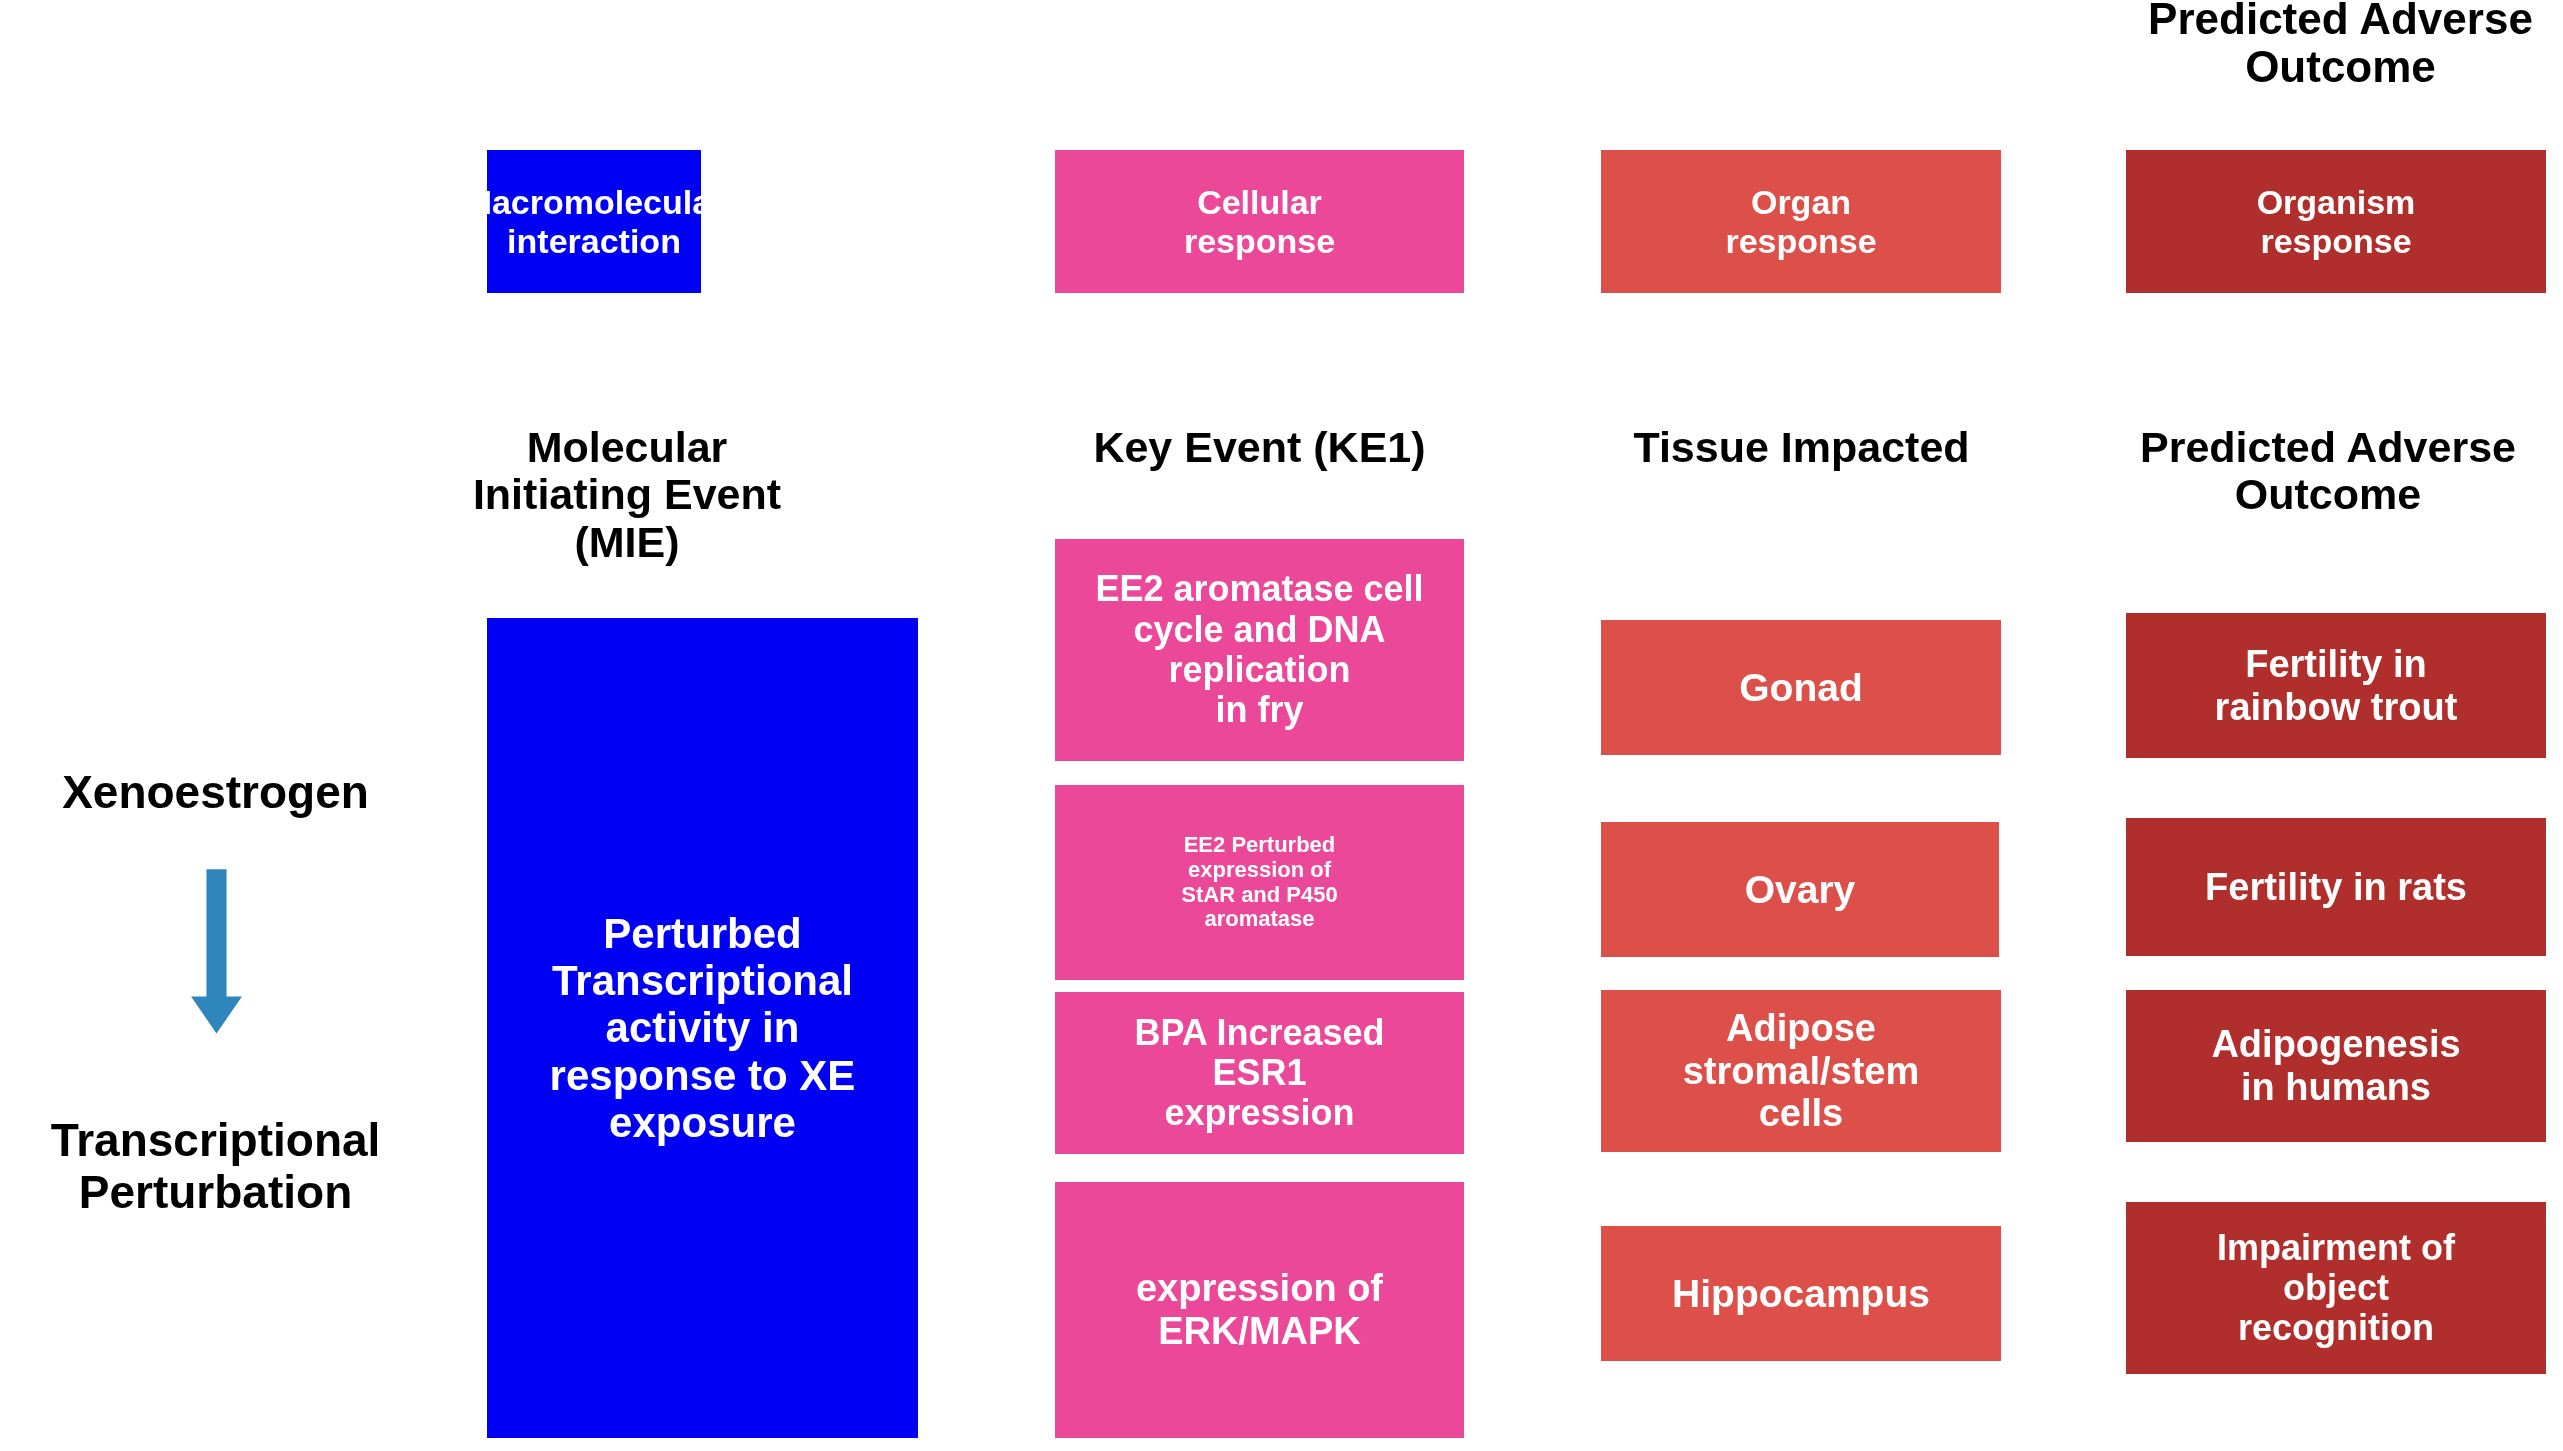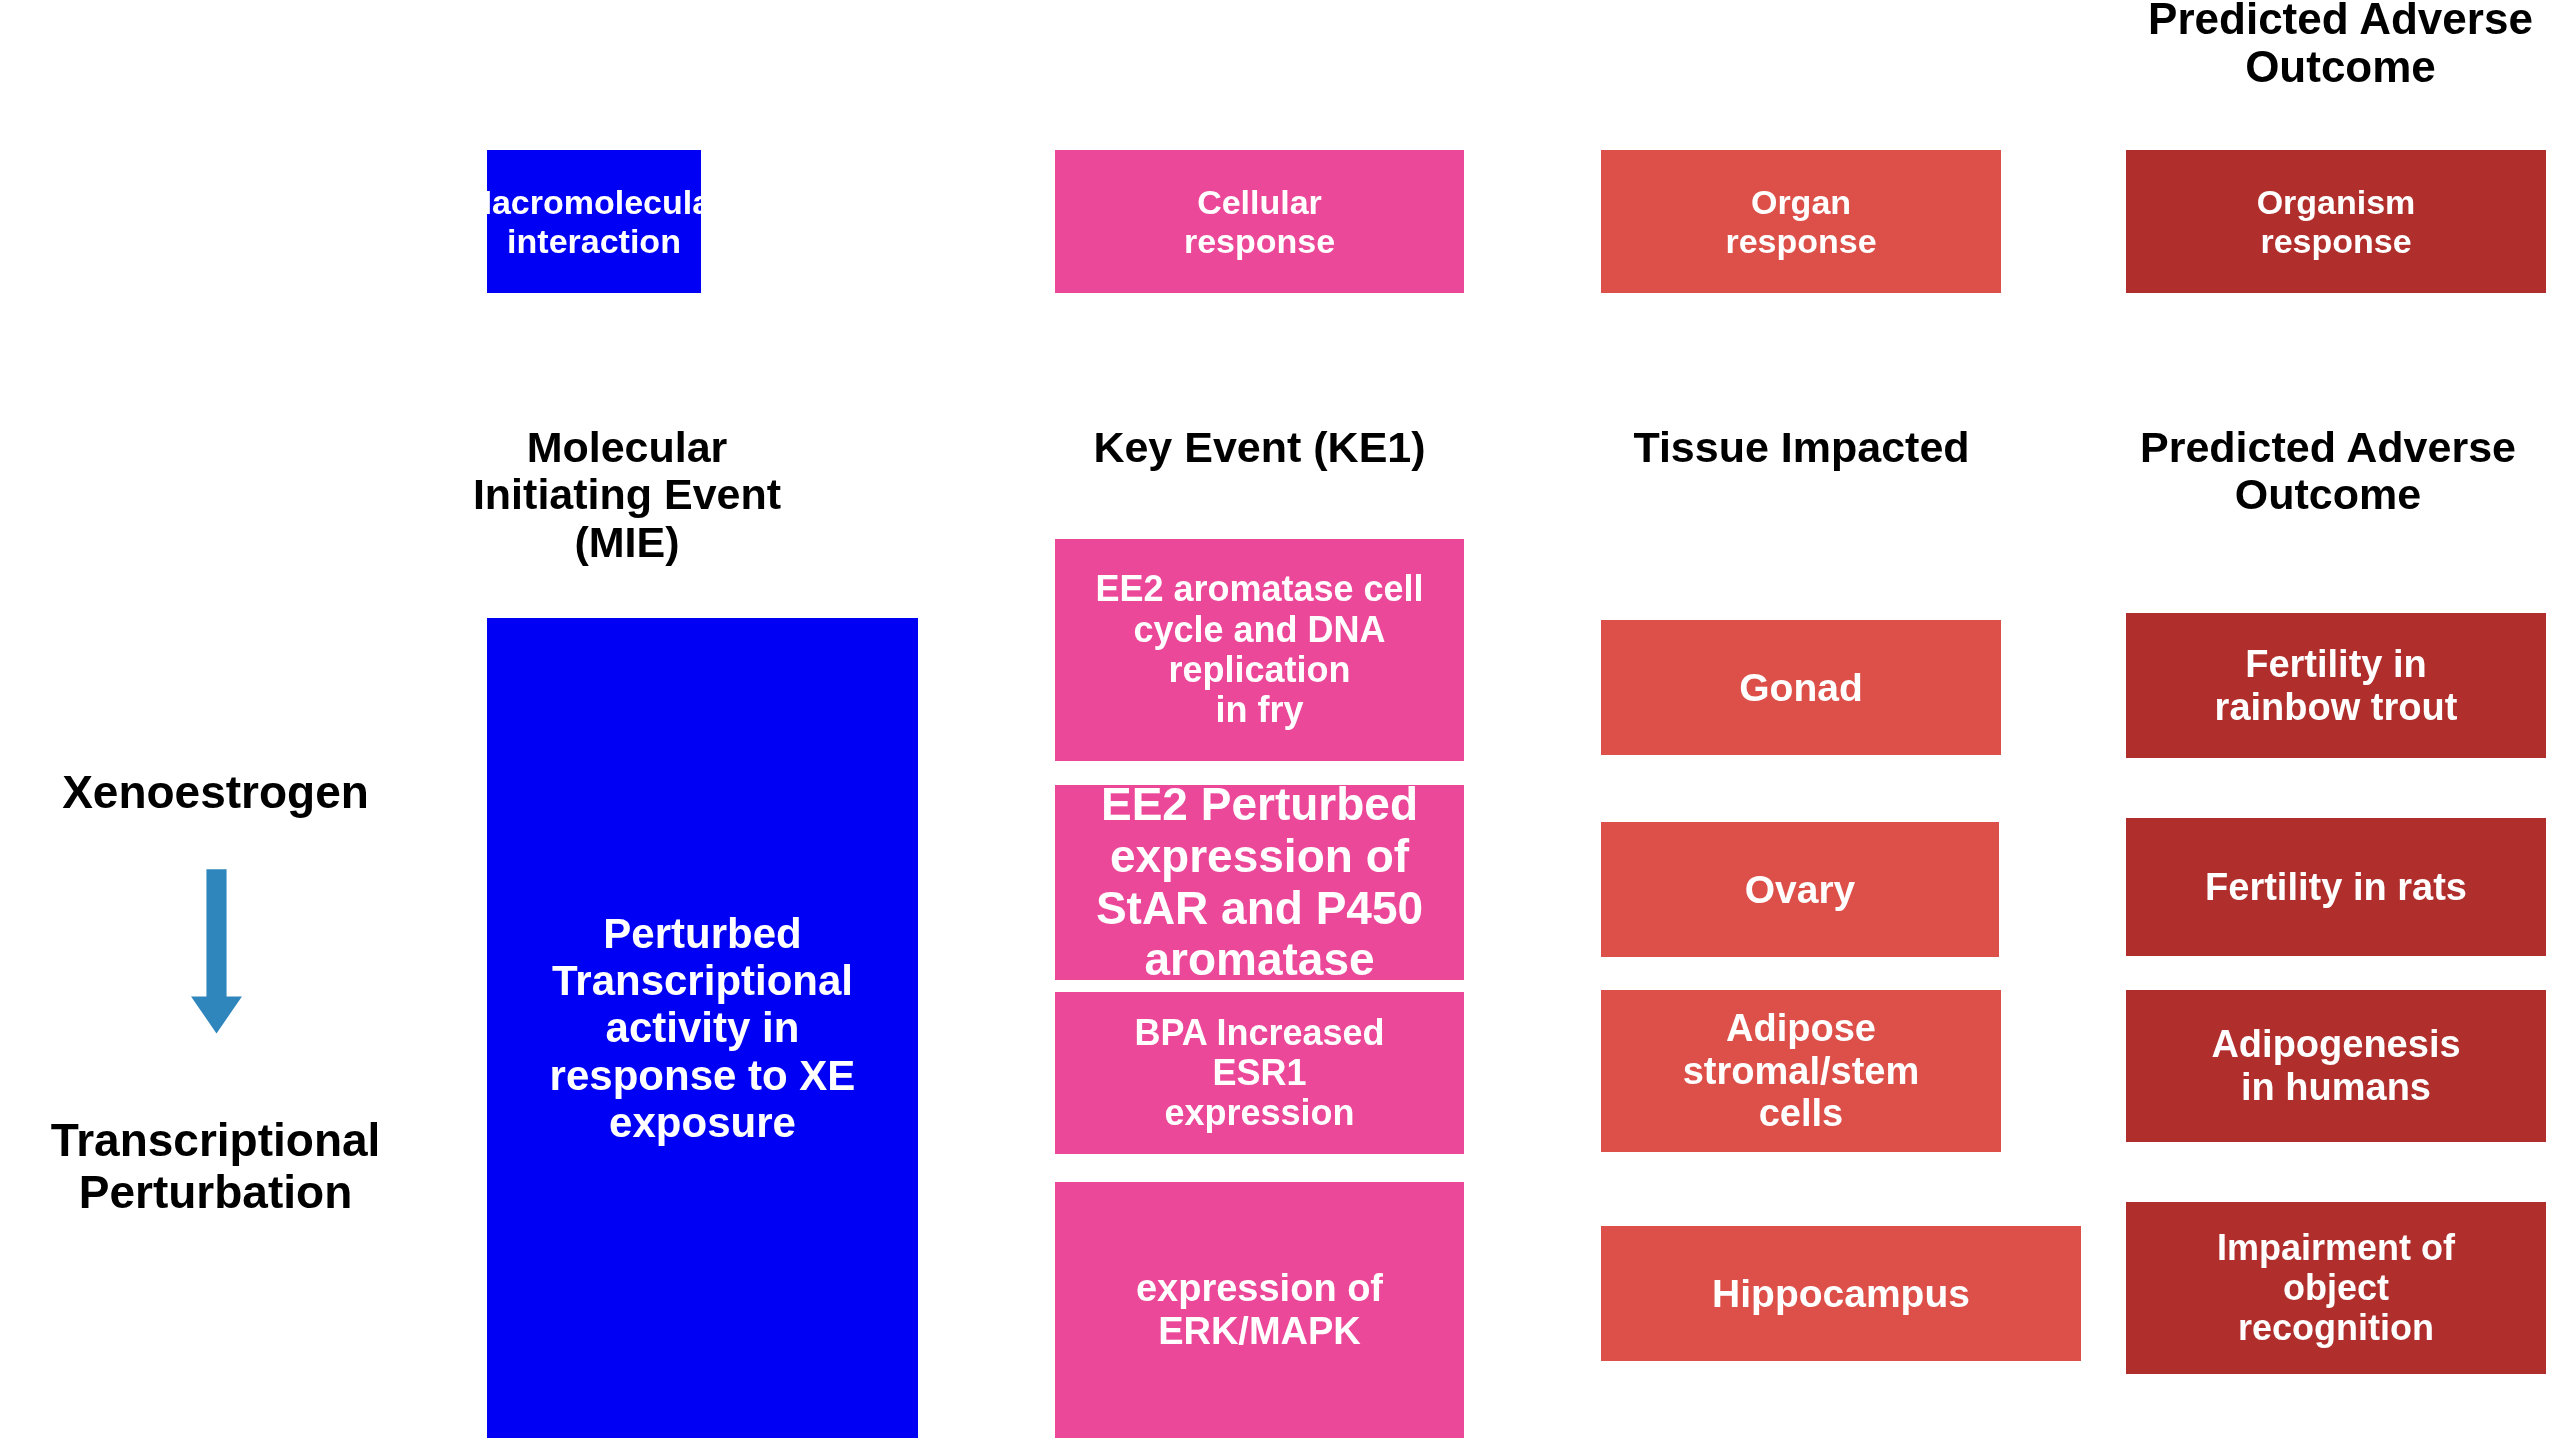--- a/index.html
+++ b/index.html
@@ -109,41 +109,41 @@
 Transcriptional
 activity in
 response to XE
 exposure</div>
 
   <div class="abs box c-purple" style="left:1055px; top:539px; width:409px; height:222px; font-size:36px;">EE2 aromatase cell
 cycle and DNA
 replication
 in fry</div>
 
-  <div class="abs box c-purple" style="left:1055px; top:785px; width:409px; height:195px; font-size:46px;">EE2 Perturbed
+  <div class="abs box c-purple" style="left:1055px; top:785px; width:409px; height:195px; font-size:22px;">EE2 Perturbed
 expression of
 StAR and P450
 aromatase</div>
 
   <div class="abs box c-purple" style="left:1055px; top:992px; width:409px; height:162px; font-size:36px;">BPA Increased
 ESR1
 expression</div>
 
   <div class="abs box c-purple" style="left:1055px; top:1182px; width:409px; height:256px; font-size:38px;">expression of
 ERK/MAPK</div>
 
   <div class="abs box c-red" style="left:1601px; top:620px; width:400px; height:135px; font-size:39px;">Gonad</div>
 
   <div class="abs box c-red" style="left:1601px; top:822px; width:398px; height:135px; font-size:39px;">Ovary</div>
 
   <div class="abs box c-red" style="left:1601px; top:990px; width:400px; height:162px; font-size:38px;">Adipose
 stromal/stem
 cells</div>
 
-  <div class="abs box c-red" style="left:1601px; top:1226px; width:480px; height:135px; font-size:39px;">Hippocampus</div>
+  <div class="abs box c-red" style="left:1601px; top:1226px; width:400px; height:135px; font-size:39px;">Hippocampus</div>
 
   <div class="abs box c-darkred" style="left:2126px; top:613px; width:420px; height:145px; font-size:38px;">Fertility in
 rainbow trout</div>
 
   <div class="abs box c-darkred" style="left:2126px; top:818px; width:420px; height:138px; font-size:38px;">Fertility in rats</div>
 
   <div class="abs box c-darkred" style="left:2126px; top:990px; width:420px; height:152px; font-size:38px;">Adipogenesis
 in humans</div>
 
   <div class="abs box c-darkred" style="left:2126px; top:1202px; width:420px; height:172px; font-size:36px;">Impairment of

